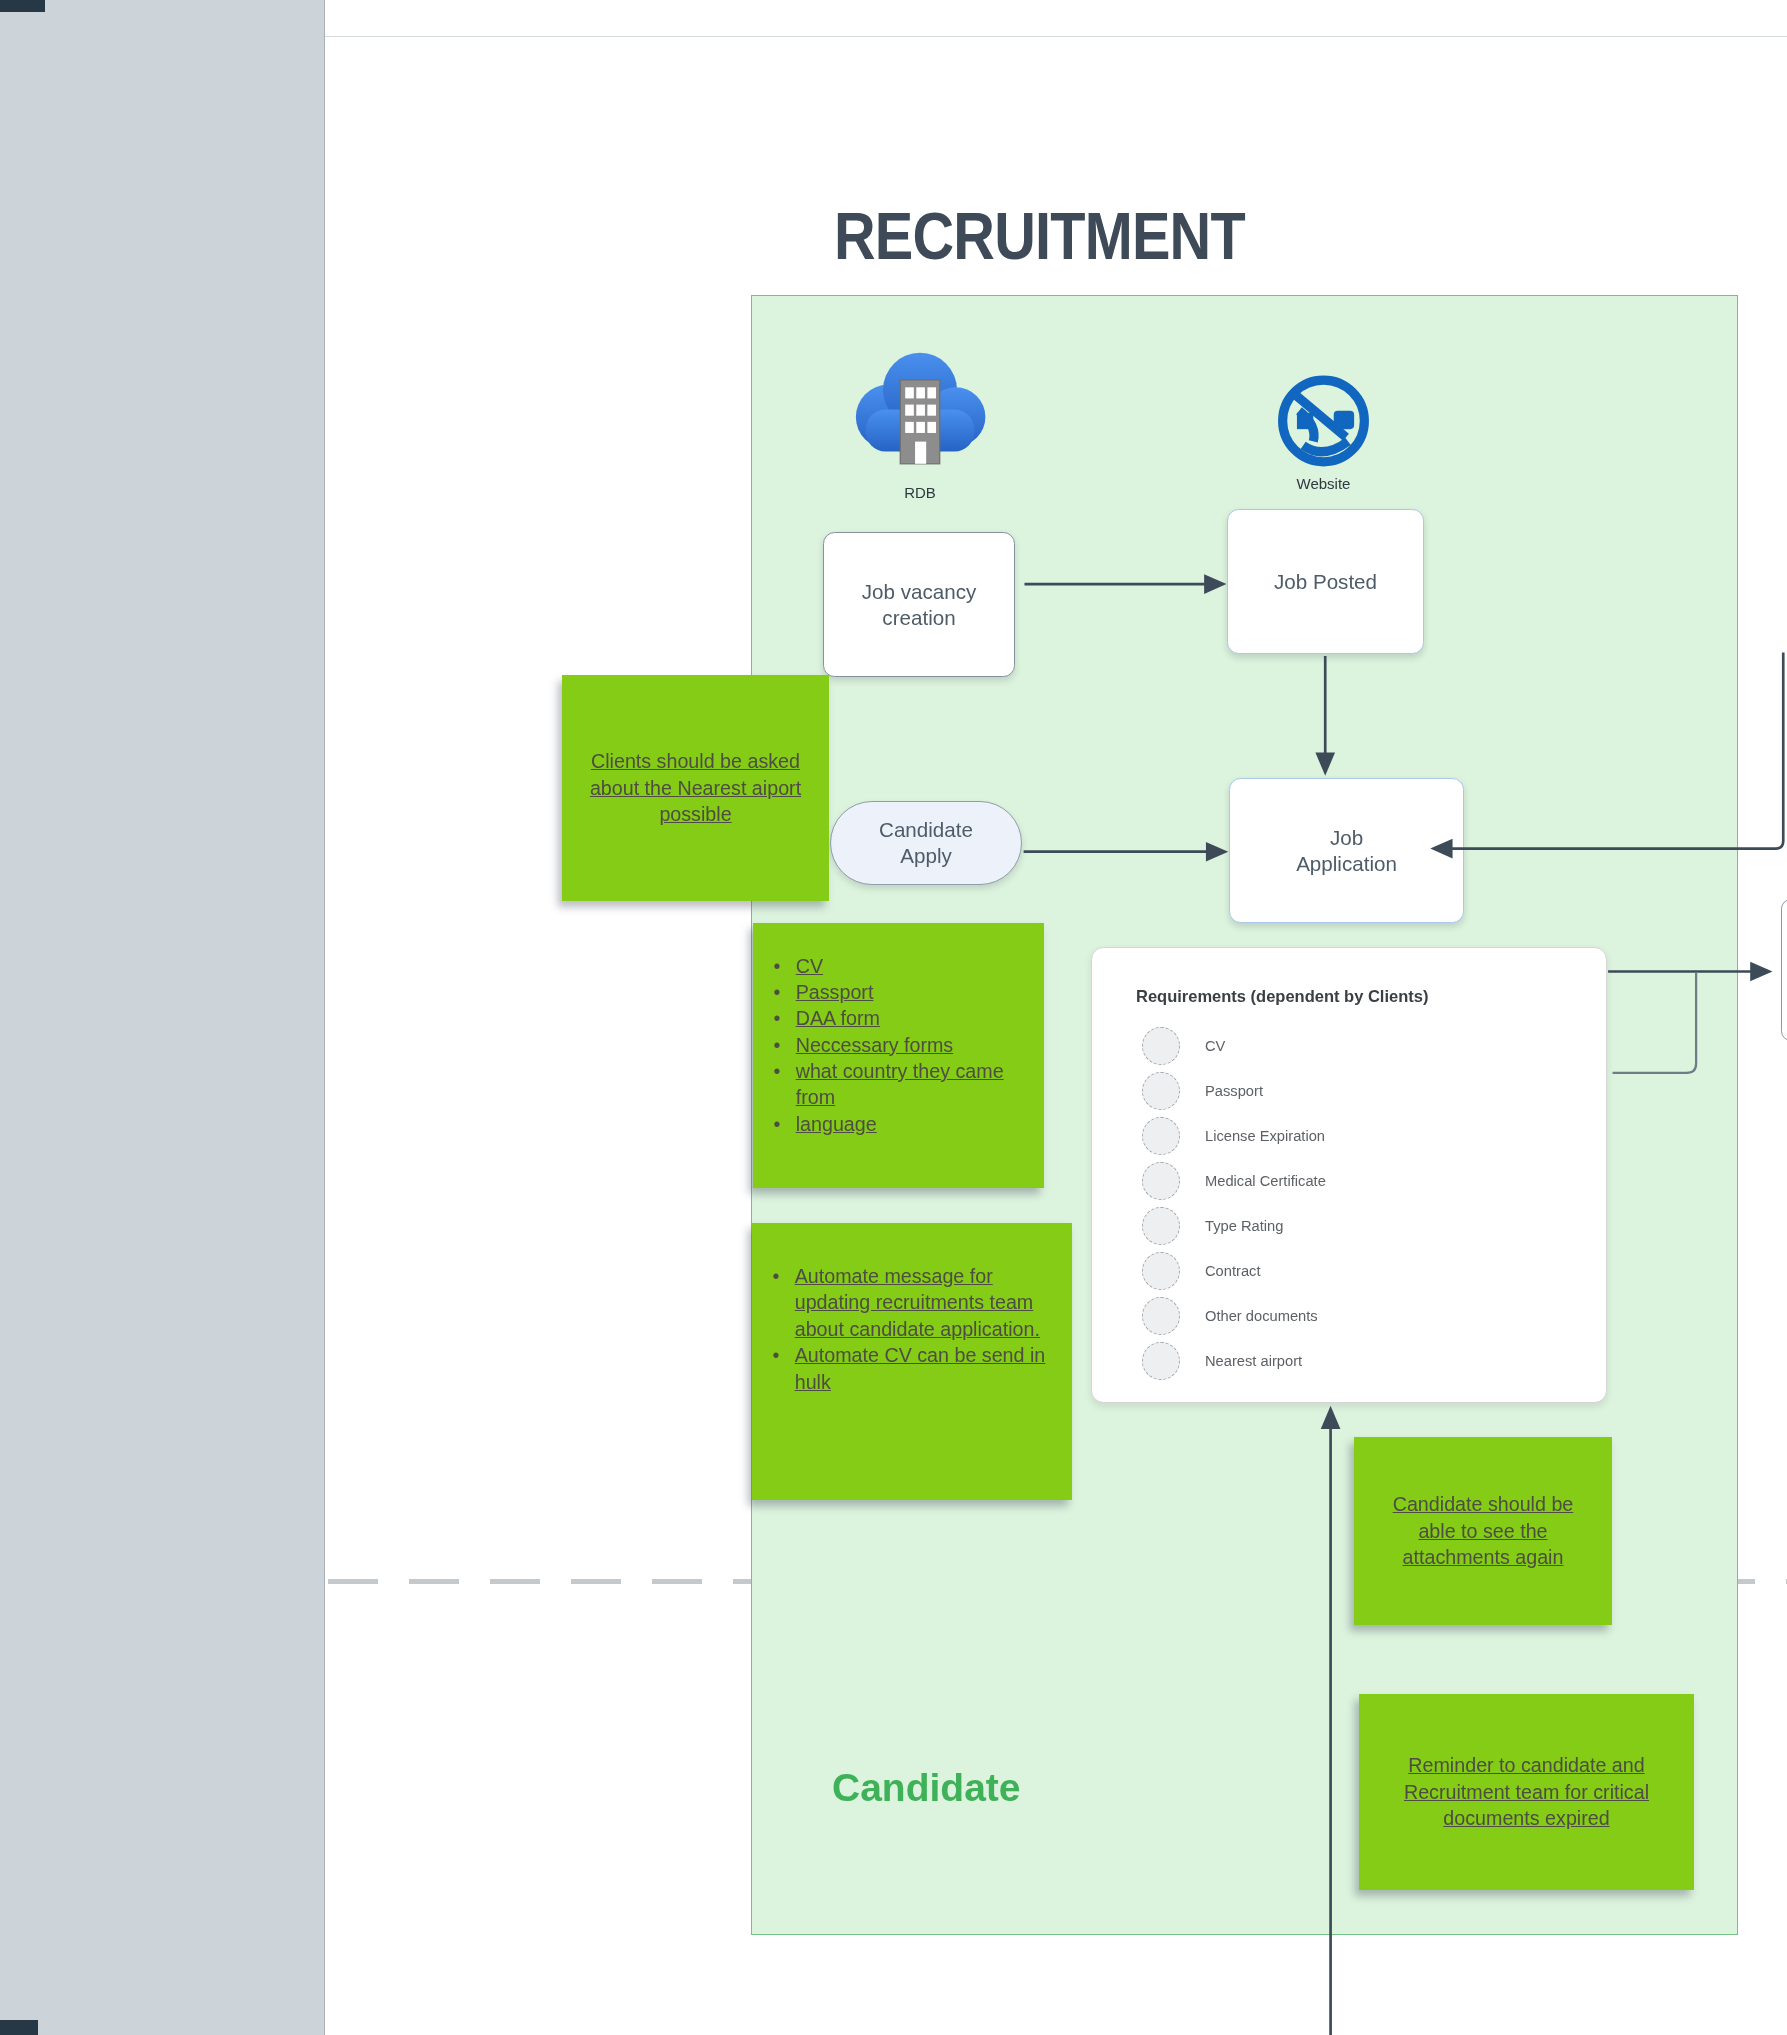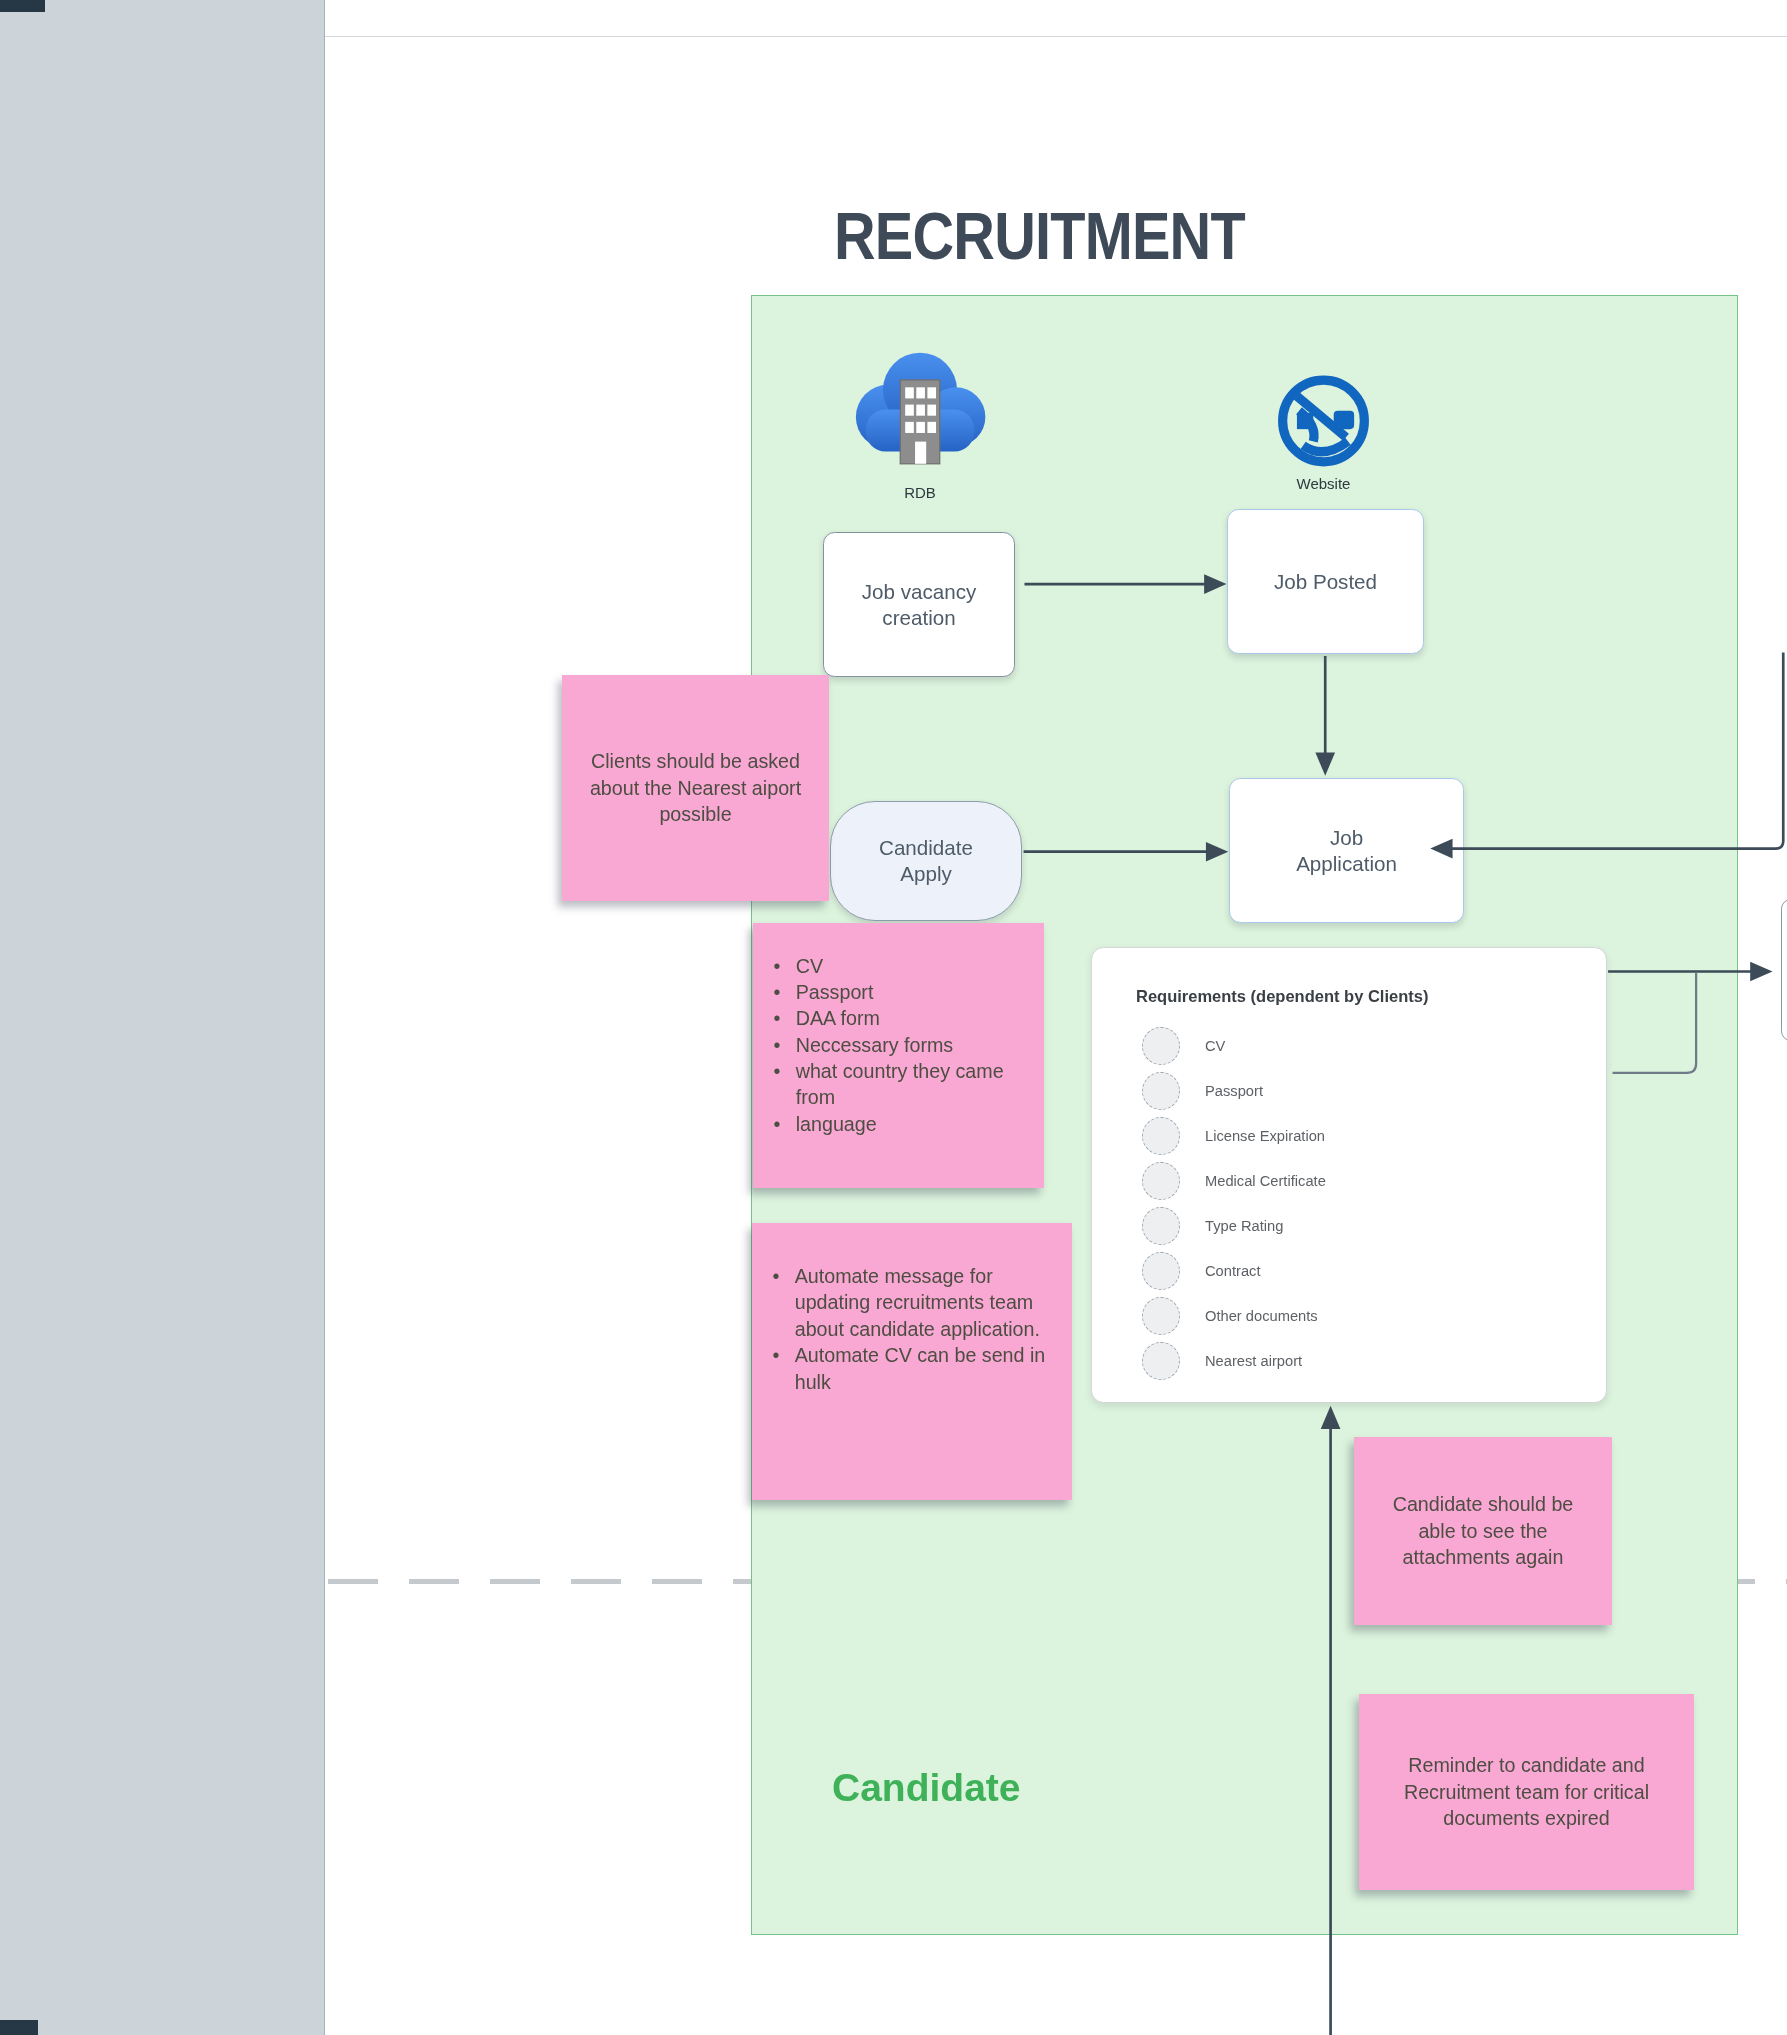--- a/index.html
+++ b/index.html
@@ -42,28 +42,29 @@
     position:absolute;z-index:4;background:#ffffff;box-sizing:border-box;
     display:flex;align-items:center;justify-content:center;text-align:center;
     font-size:20.6px;color:#4e5b68;line-height:1.25;
     border-radius:11.6px;box-shadow:0 3.6px 6.3px rgba(60,70,80,.18);
   }
   .node-gray{border:1.3px solid #8492a0;}
   .node-blue{border:1.3px solid #a9c8ea;}
   .node-vacancy{left:823px;top:532px;width:192px;height:145px;}
   .node-posted{left:1227px;top:509px;width:197px;height:145px;}
   .node-application{left:1229px;top:778px;width:235px;height:145px;}
-  .node-apply{left:830px;top:801px;width:192px;height:120px;border-radius:45px;background:#edf2fa;border:1.3px solid #8e9dac;}
+  .node-apply{left:830px;top:801px;width:192px;height:84px;border-radius:45px;background:#edf2fa;border:1.3px solid #8e9dac;}
   .node span{display:inline-block;}
   .w320{max-width:143px;} .w280{max-width:125px;} .w260{max-width:116px;}
 
   .sticky{
-    position:absolute;z-index:4;background:#f9a8d4;color:#4d4d41;
+    position:absolute;z-index:4;background:#84cc16;color:#4d4d41;
     font-size:19.7px;line-height:1.34;box-sizing:border-box;
     box-shadow:-4.5px 6.3px 8px rgba(60,70,85,.35);
+    text-decoration:underline;
   }
   .sticky-center{display:flex;align-items:center;justify-content:center;text-align:center;padding:13.4px 20px;}
   .sticky-clients{left:562px;top:675px;width:267px;height:226px;}
   .sticky-docs{left:753px;top:923px;width:291px;height:265px;padding:29.5px 13.4px 13.4px 19.7px;}
   .sticky-automation{left:752px;top:1223px;width:320px;height:277px;padding:40px 13.4px 13.4px 19.7px;}
   .sticky-attachments{left:1354px;top:1437px;width:258px;height:188px;}
   .sticky-reminder{left:1359px;top:1674px;width:335px;height:196px;margin-top:20px;}
   .sticky ul{margin:0;padding:0;list-style:none;}
   .sticky li{position:relative;padding-left:23px;}
   .sticky li::before{content:"\2022";position:absolute;left:0.9px;}

